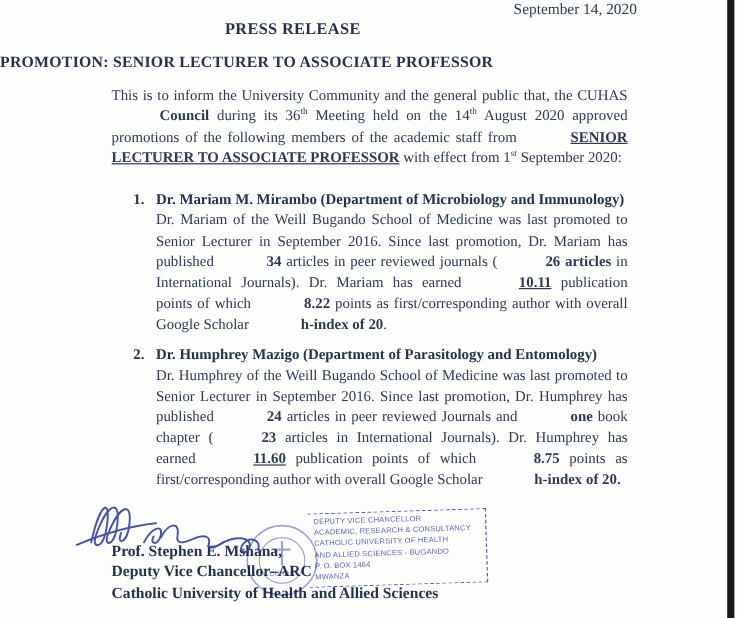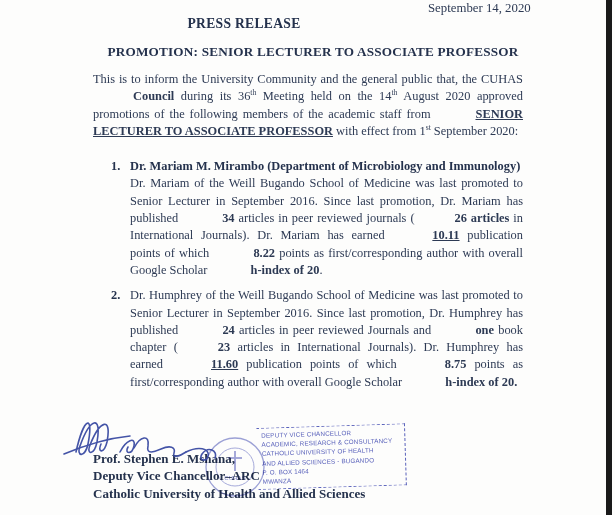--- a/index.html
+++ b/index.html
@@ -5,22 +5,22 @@
   html,body{margin:0;padding:0;background:#fff;}
   .page{
     position:relative;width:615px;height:515px;overflow:hidden;
     background:var(--paper,#fdfdfc);
     font-family:"Liberation Serif","DejaVu Serif",serif;
     color:var(--ink,#2d3a54);
   }
   .date{position:absolute;top:1px;left:428px;font-size:12.8px;white-space:nowrap;}
   .title{position:absolute;top:16px;left:0;width:488px;text-align:center;
     font-weight:bold;font-size:13.6px;letter-spacing:.3px;color:var(--heading-ink,#25324d);}
-  .subject{position:absolute;top:44px;left:0;width:600px;text-align:center;
-    font-weight:bold;font-size:13.2px;letter-spacing:.2px;color:var(--heading-ink,#25324d);margin-left:13px;}
+  .subject{position:absolute;top:44px;left:0;width:600px;
+    font-weight:bold;font-size:13.2px;letter-spacing:.2px;color:var(--heading-ink,#25324d);}
   .doc-body{position:absolute;left:93px;top:71px;width:430px;font-size:12.4px;line-height:17.3px;}
   .intro{text-align:justify;}
   .list{margin-top:18px;}
   .item{position:relative;padding-left:37px;margin-bottom:8px;}
   .item-number{position:absolute;left:18px;top:0;font-weight:bold;color:var(--heading-ink,#25324d);}
   .item-heading{display:block;font-weight:bold;color:var(--heading-ink,#25324d);}
   .item-text{text-align:justify;}
   .seg-b{font-weight:bold;margin-left:40px;}
   .seg-u{text-decoration:underline;}
   .seg-sup{vertical-align:super;font-size:.62em;line-height:0;}
@@ -59,20 +59,21 @@
     <div class="intro"><span>This is to inform the University Community and the general public that, the CUHAS </span><span class="seg-b">Council</span><span> during its 36</span><span class="seg-sup">th</span><span> Meeting held on the 14</span><span class="seg-sup">th</span><span> August 2020 approved promotions of the following members of the academic staff from </span><span class="seg-b seg-u">SENIOR LECTURER TO ASSOCIATE PROFESSOR</span><span> with effect from 1</span><span class="seg-sup">st</span><span> September 2020:</span></div>
 
     <div class="list">
       <div class="item">
         <span class="item-number">1.</span>
         <span class="item-heading">Dr. Mariam M. Mirambo (Department of Microbiology and Immunology)</span>
         <div class="item-text"><span>Dr. Mariam of the Weill Bugando School of Medicine was last promoted to Senior Lecturer in September 2016. Since last promotion, Dr. Mariam has published </span><span class="seg-b">34</span><span> articles in peer reviewed journals (</span><span class="seg-b">26 articles</span><span> in International Journals). Dr. Mariam has earned </span><span class="seg-b seg-u">10.11</span><span> publication points of which </span><span class="seg-b">8.22</span><span> points as first/corresponding author with overall Google Scholar </span><span class="seg-b">h-index of 20</span><span>.</span></div>
       </div>
       <div class="item">
         <span class="item-number">2.</span>
+        <span class="item-heading">Dr. Humphrey Mazigo (Department of Parasitology and Entomology)</span>
         <div class="item-text"><span>Dr. Humphrey of the Weill Bugando School of Medicine was last promoted to Senior Lecturer in September 2016. Since last promotion, Dr. Humphrey has published </span><span class="seg-b">24</span><span> articles in peer reviewed Journals and </span><span class="seg-b">one</span><span> book chapter (</span><span class="seg-b">23</span><span> articles in International Journals). Dr. Humphrey has earned </span><span class="seg-b seg-u">11.60</span><span> publication points of which </span><span class="seg-b">8.75</span><span> points as first/corresponding author with overall Google Scholar </span><span class="seg-b">h-index of 20.</span></div>
       </div>
     </div>
   </div>
 
   <svg class="signature-svg" width="185" height="60" viewBox="0 0 185 60" fill="none">
     <g stroke="currentColor" stroke-width="1.6" stroke-linecap="round" stroke-linejoin="round" opacity="0.95">
       <path d="M18 44 C 26 8, 36 6, 30 36 C 27 50, 18 49, 22 38 C 32 10, 44 6, 39 34 C 36 48, 28 47, 32 37 C 42 12, 54 8, 49 34 C 46 46, 39 45, 43 36"></path>
       <path d="M6 46 C 30 36, 52 30, 72 28"></path>
       <path d="M62 44 C 68 32, 78 28, 76 38 C 74 47, 66 46, 70 39"></path>

